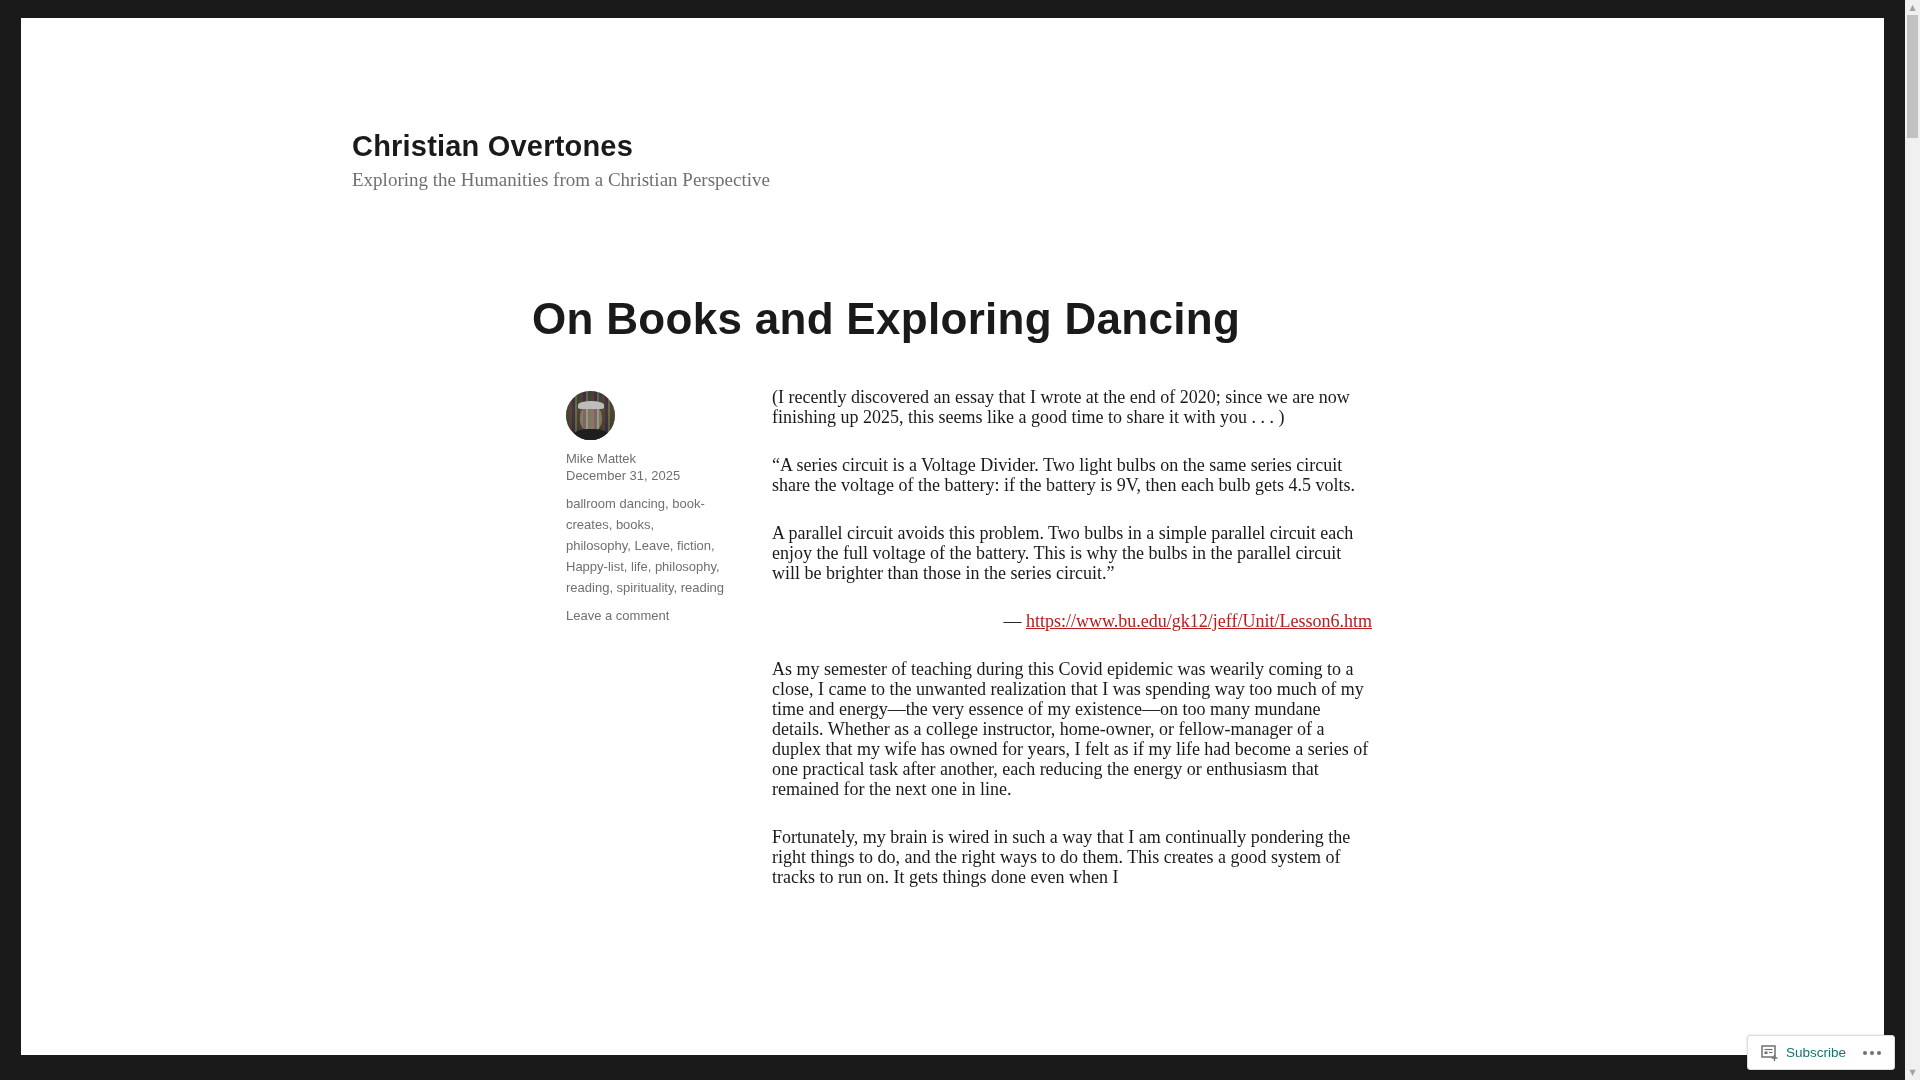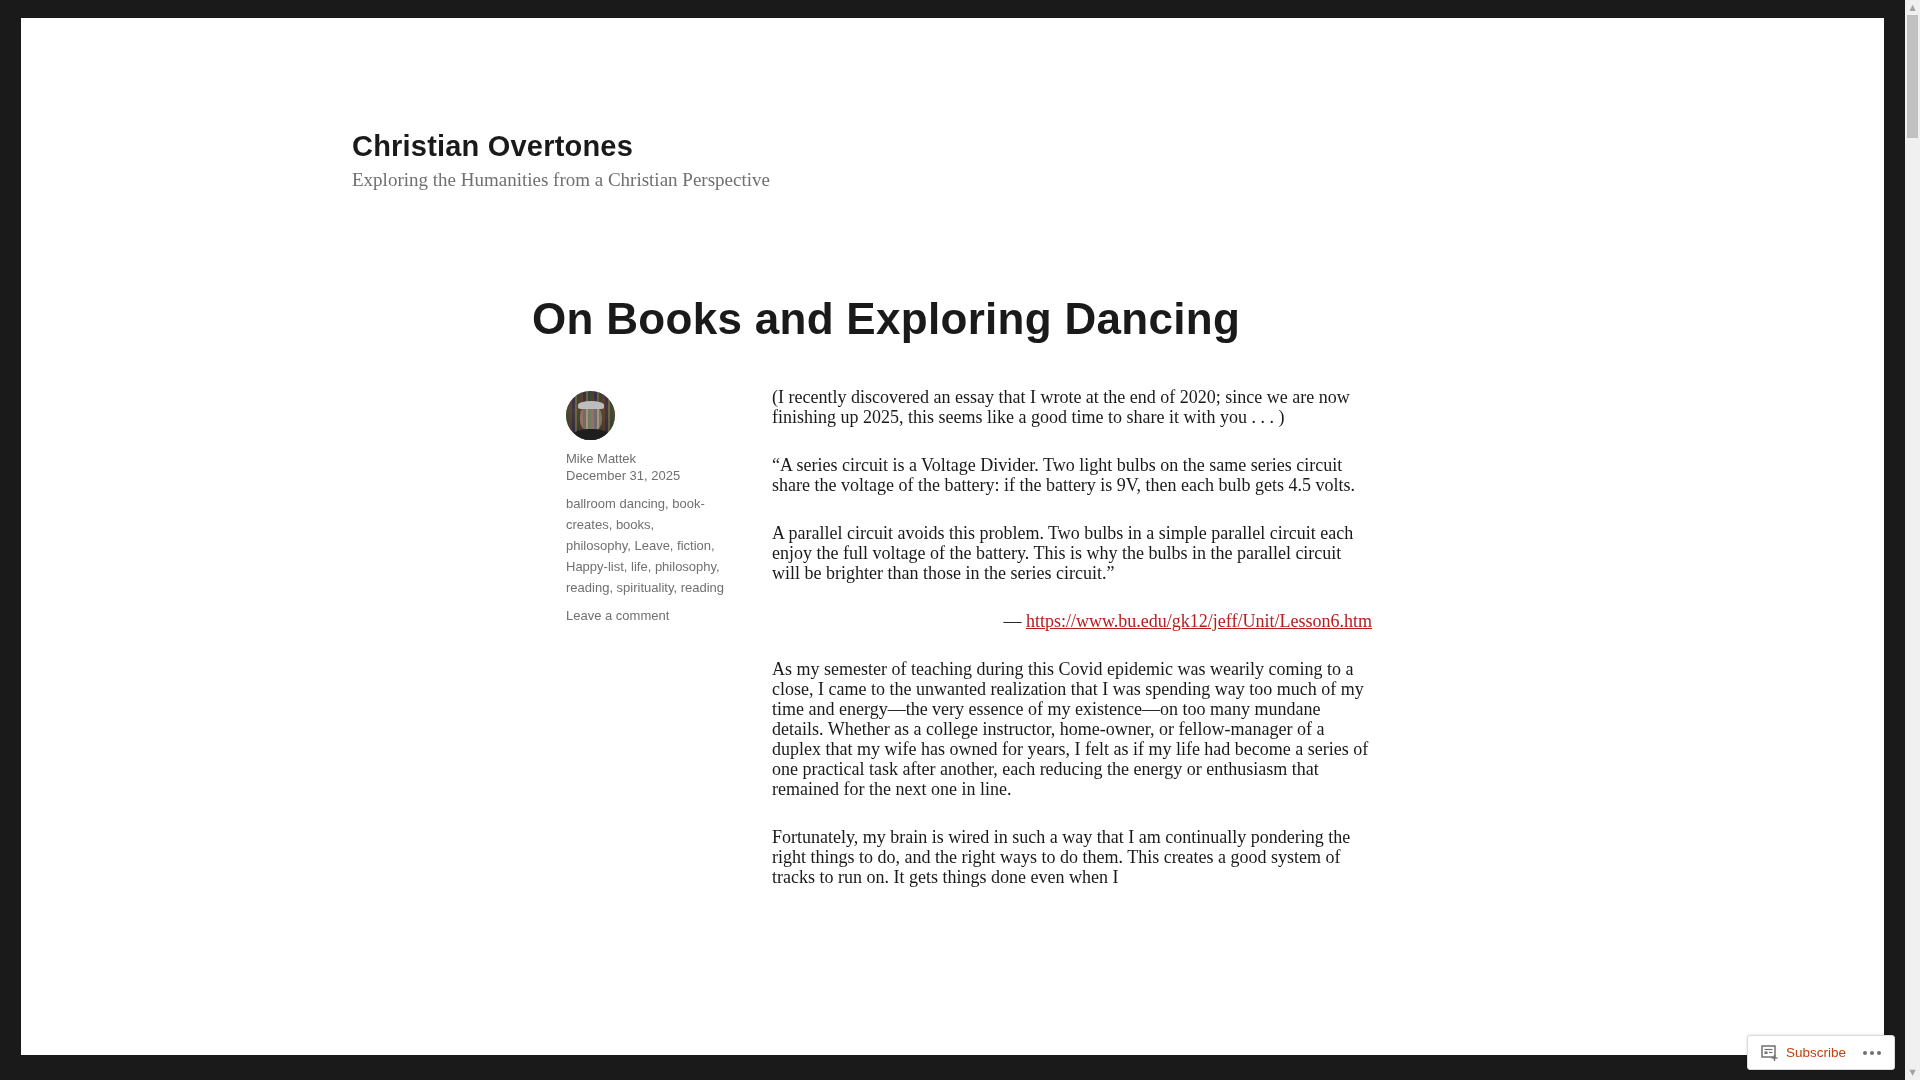--- a/index.html
+++ b/index.html
@@ -84,21 +84,21 @@
     .scroll-down { bottom: 0; }
     .scroll-thumb {
       position: absolute; left: 2px; top: 15px; width: 11px; height: 123px; background: #c1c1c1;
     }
 
     .subscribe-bar {
       position: absolute; left: 1747px; top: 1035px; width: 148px; height: 35px;
       background: #ffffff; border: 1px solid #dcdcdc; border-radius: 3px;
       box-shadow: 0 0 3px rgba(0,0,0,0.15);
       display: flex; align-items: center; padding-left: 13px;
-      font-family: "Liberation Sans", sans-serif; font-size: 13.5px; color: #c2410c;
+      font-family: "Liberation Sans", sans-serif; font-size: 13.5px; color: #0f766e;
     }
     .subscribe-btn { display: flex; align-items: center; cursor: pointer; }
     .subscribe-icon { width: 17px; height: 16px; margin-right: 8px; }
     .more-btn { margin-left: 17px; display: flex; gap: 3px; cursor: pointer; }
     .more-btn span { width: 4px; height: 4px; border-radius: 50%; background: #707070; display: block; }
   </style>
 </head>
 <body>
 
 <div class="page">

